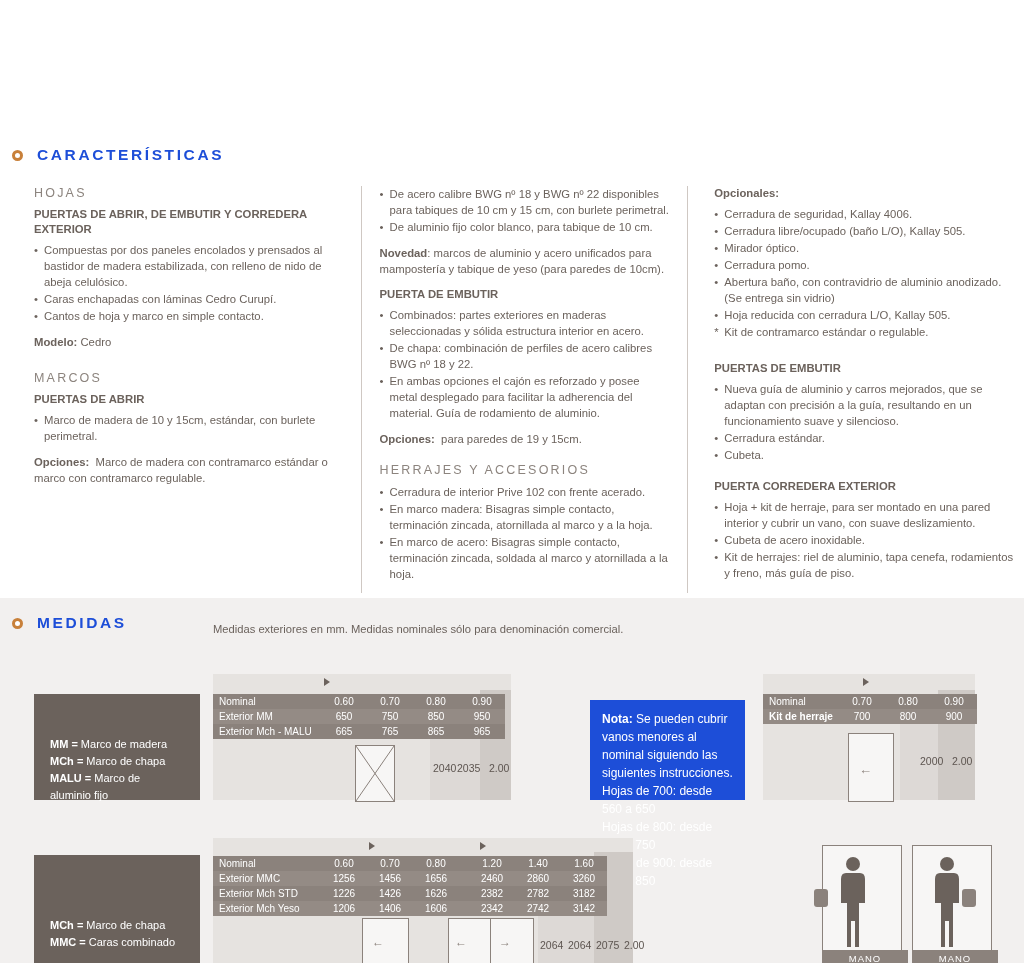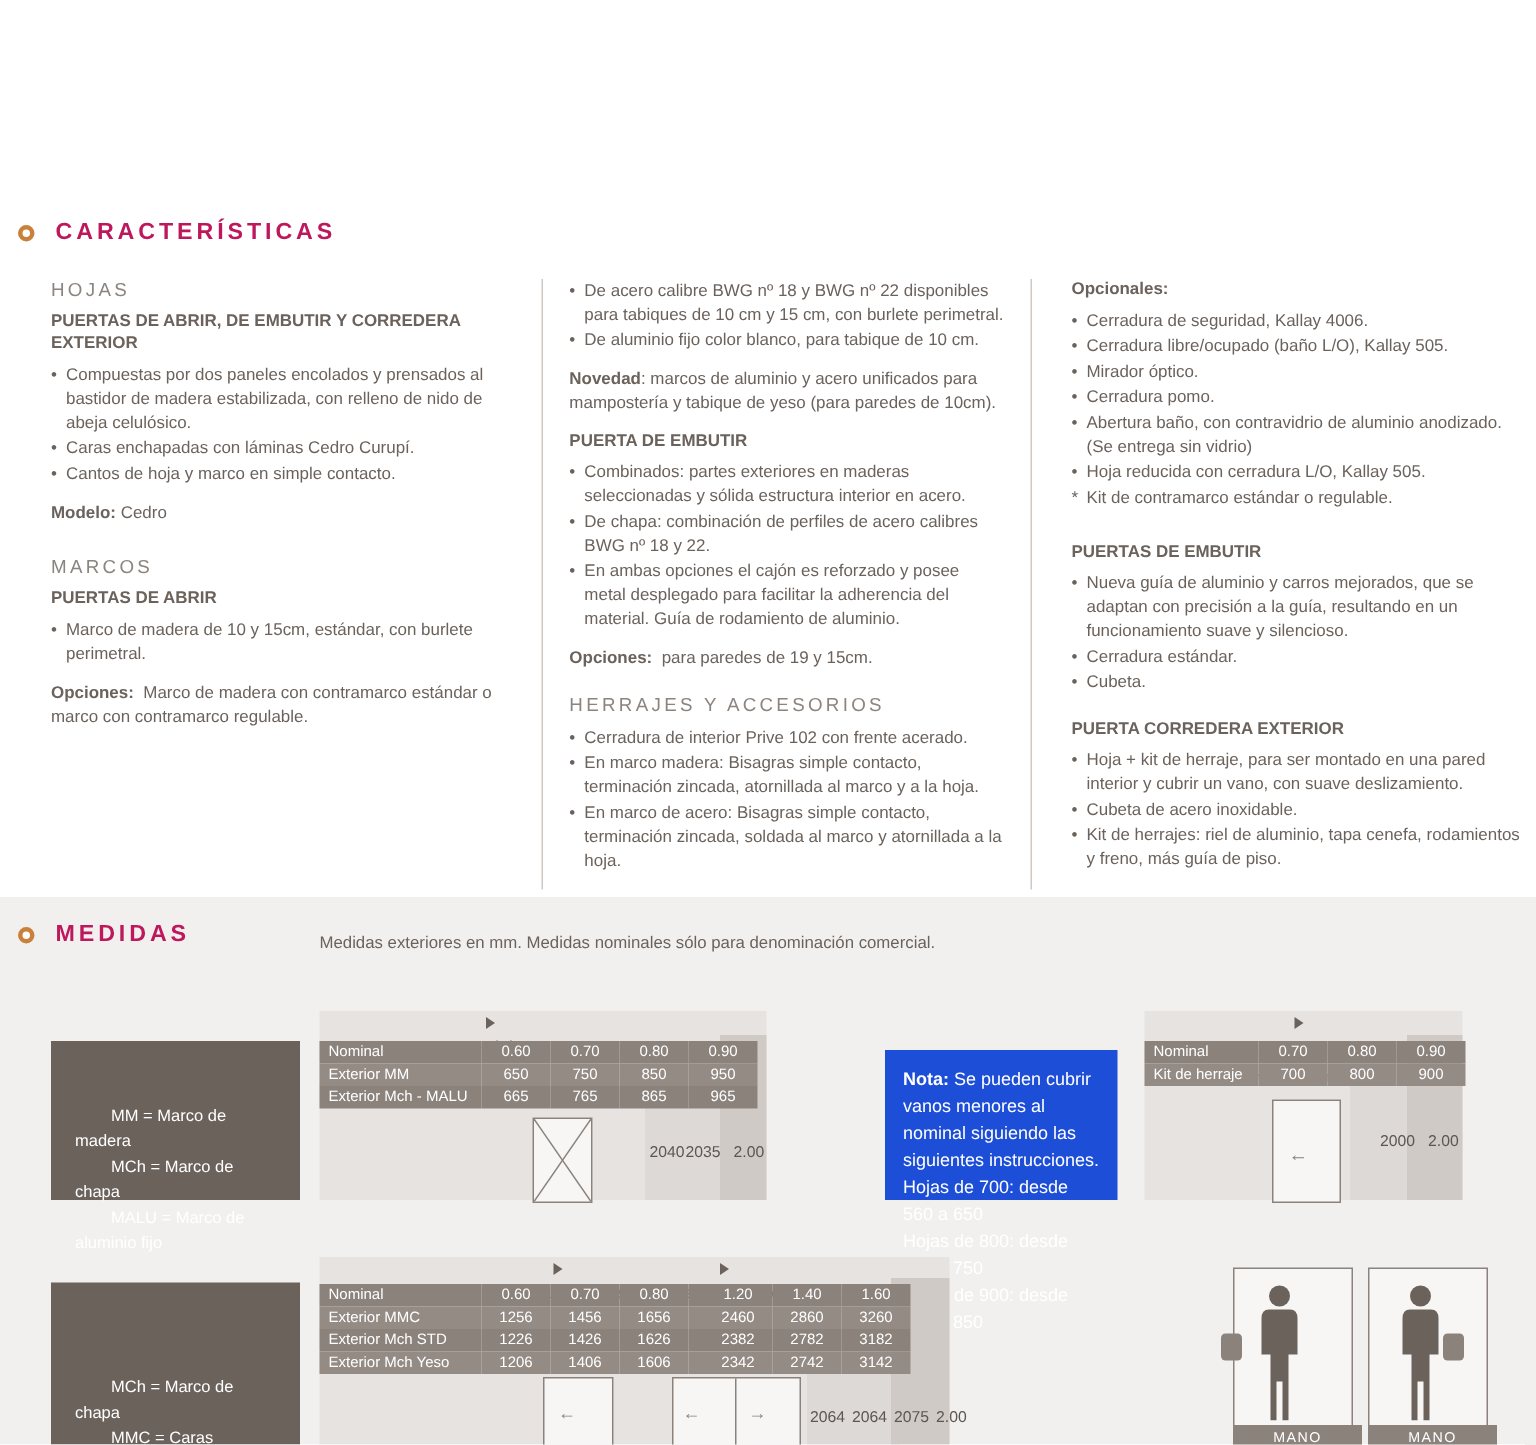--- a/index.html
+++ b/index.html
@@ -15,21 +15,21 @@
 
   
   .sec-head{display:flex;align-items:center;gap:14px;}
   .sec-dot{
     width:11px;height:11px;border-radius:50%;
     border:3px solid #c8803a;box-sizing:border-box;
     background:#fff;
   }
   .sec-title{
     font-size:15.5px;letter-spacing:2.6px;font-weight:bold;
-    color:#be185d;
+    color:#1d4ed8;
   }
 
   
   #caracteristicas{position:absolute;left:12px;top:146px;}
   .cols{
     position:absolute;left:34px;top:186px;width:980px;
     display:flex;
   }
   .col{box-sizing:border-box;}
   .col1{width:330px;padding-right:18px;}
@@ -70,21 +70,21 @@
     width:0;height:0;border-top:4px solid transparent;border-bottom:4px solid transparent;
     border-left:6px solid #6b625c;
   }
   .lbl-arrowrow span{font-size:10.5px;color:#6b625c;}
 
   .legend-box{
     position:absolute;background:#6b625c;color:#fff;
     box-sizing:border-box;padding:14px 16px;
     font-size:11px;line-height:1.55;
   }
-  .legend-box b{font-weight:normal;margin-left:24px;}
+  .legend-box b{font-weight:bold;}
 
   .note-box{
     position:absolute;background:#1d4ed8;color:#fff;
     box-sizing:border-box;padding:10px 12px;
     font-size:12px;line-height:1.5;
   }
   .note-box b{font-weight:bold;}
 
   table.meas{
     position:absolute;border-collapse:collapse;
@@ -285,21 +285,21 @@
 
   <table class="meas" style="left:763px;top:694px;">
     <tbody>
         <tr>
       <td class="rowlbl" style="width:64px;">Nominal</td>
       <td class="val">0.70</td>
       <td class="val">0.80</td>
       <td class="val">0.90</td>
     </tr>
     <tr>
-      <td class="rowlbl" style="width:64px;">Kit de herraje</td>
+      <td class="rowlbl" style="width:64px;font-weight:bold;">Kit de herraje</td>
       <td class="val">700</td>
       <td class="val">800</td>
       <td class="val">900</td>
     </tr>
   </tbody>
     </table>
 
   <div class="doorframe" style="left:848px;top:733px;width:44px;height:67px;">
     <div style="position:absolute;left:10px;top:28px;font-size:13px;color:#8b827c;">←</div>
   </div>

